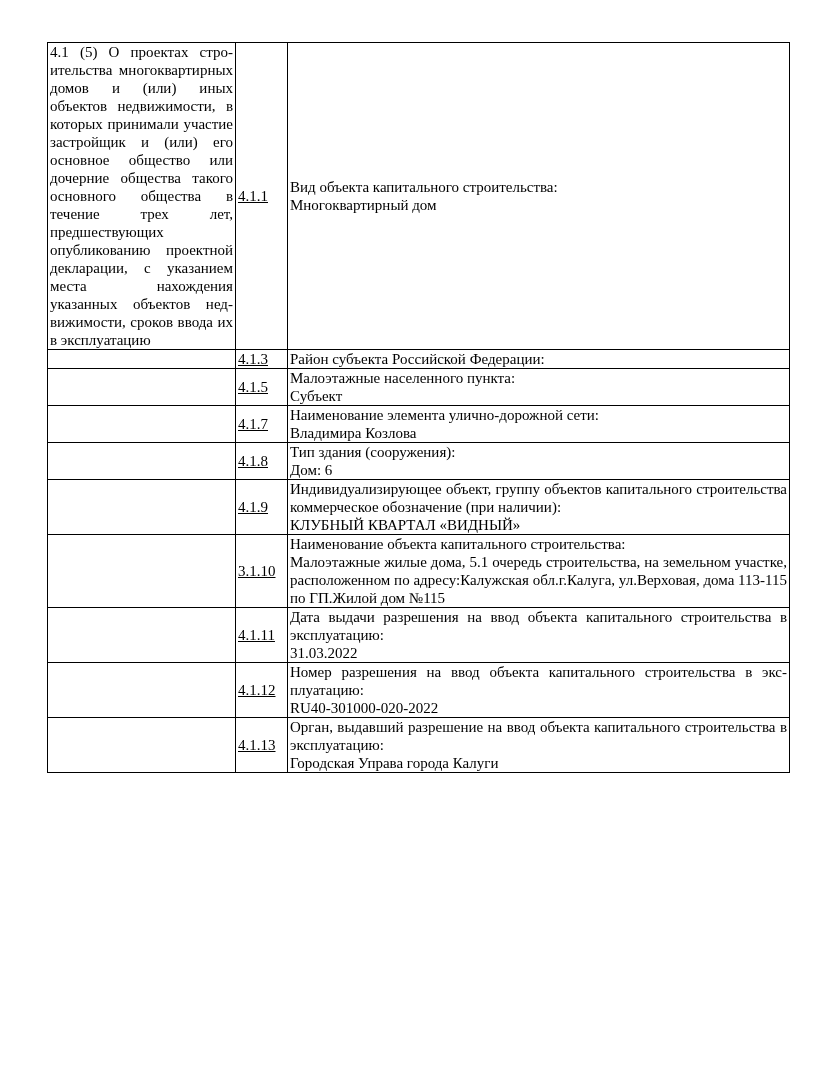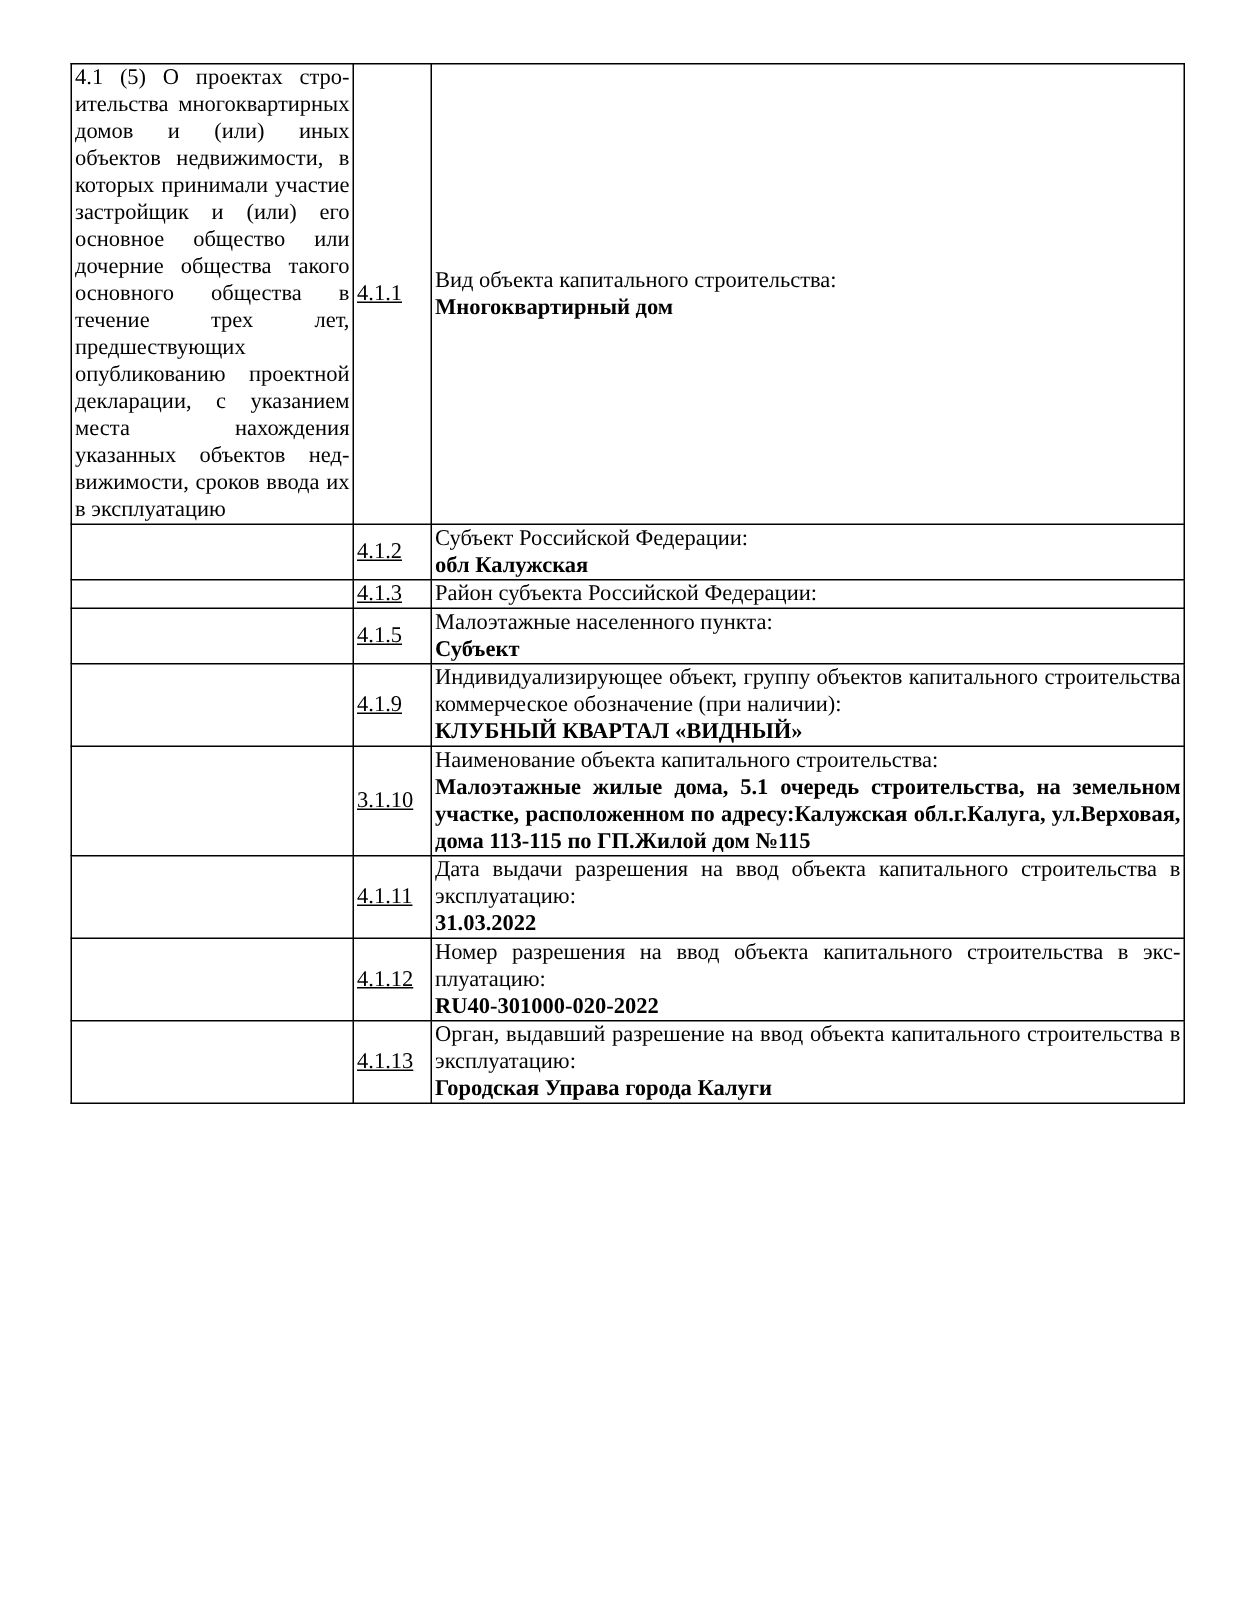--- a/index.html
+++ b/index.html
@@ -37,21 +37,21 @@
     text-align: justify;
   }
   td.col-code {
     white-space: nowrap;
     text-decoration: underline;
   }
   td.col-content {
     text-align: justify;
   }
   .value-line b {
-    font-weight: bold;
+    font-weight: normal;
   }
 </style>
 </head>
 <body>
 
 <div class="page">
   <table class="decl-table">
     <colgroup>
       <col style="width:188px">
       <col style="width:52px">
@@ -64,32 +64,20 @@
     </td>
     <td class="col-code">
       <span>4.1.1</span>
     </td>
     <td class="col-content">
       <div class="label-line">Вид объекта капитального строительства:</div>
       <div class="value-line"><span></span><b>Многоквартирный дом</b></div>
     </td>
   </tr>
 
-  <tr>
-    <td class="col-left">
-      
-    </td>
-    <td class="col-code">
-      <span>4.1.2</span>
-    </td>
-    <td class="col-content">
-      <div class="label-line">Субъект Российской Федерации:</div>
-      <div class="value-line"><span></span><b>обл Калужская</b></div>
-    </td>
-  </tr>
 
   <tr>
     <td class="col-left">
       
     </td>
     <td class="col-code">
       <span>4.1.3</span>
     </td>
     <td class="col-content">
       <div class="label-line">Район субъекта Российской Федерации:</div>
@@ -105,21 +93,45 @@
     <td class="col-code">
       <span>4.1.5</span>
     </td>
     <td class="col-content">
       <div class="label-line">Малоэтажные населенного пункта:</div>
       <div class="value-line"><span></span><b>Субъект</b></div>
     </td>
   </tr>
 
 
+  <tr>
+    <td class="col-left">
+      
+    </td>
+    <td class="col-code">
+      <span>4.1.7</span>
+    </td>
+    <td class="col-content">
+      <div class="label-line">Наименование элемента улично-дорожной сети:</div>
+      <div class="value-line"><span></span><b>Владимира Козлова</b></div>
+    </td>
+  </tr>
 
+  <tr>
+    <td class="col-left">
+      
+    </td>
+    <td class="col-code">
+      <span>4.1.8</span>
+    </td>
+    <td class="col-content">
+      <div class="label-line">Тип здания (сооружения):</div>
+      <div class="value-line"><span>Дом: </span><b>6</b></div>
+    </td>
+  </tr>
 
   <tr>
     <td class="col-left">
       
     </td>
     <td class="col-code">
       <span>4.1.9</span>
     </td>
     <td class="col-content">
       <div class="label-line">Индивидуализирующее объект, группу объектов капитального стро­ительства коммерческое обозначение (при наличии):</div>

